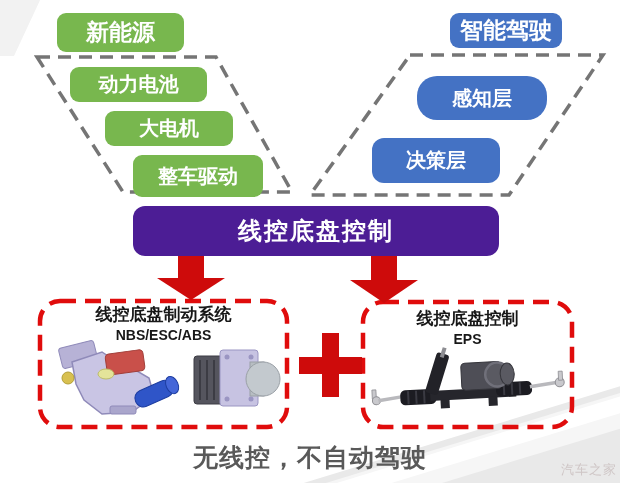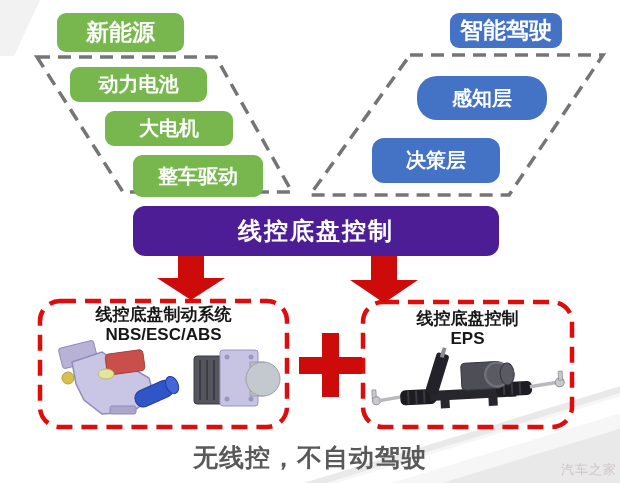--- a/index.html
+++ b/index.html
@@ -39,21 +39,21 @@
   .center-box{
     position:absolute;left:133px;top:206px;width:366px;height:50px;z-index:2;
     background:#4c1d95;border-radius:12px;display:flex;align-items:center;justify-content:center;
     color:#fff;font-weight:bold;font-size:24px;letter-spacing:2px;
   }
 
   .dashbox-titles{position:absolute;z-index:2;text-align:center;color:#171717;font-weight:bold;}
   .titles-left{left:40px;top:305px;width:247px;}
   .titles-right{left:363px;top:309px;width:209px;}
   .dashbox-title{font-size:17px;line-height:20px;}
-  .dashbox-subtitle{font-size:17px;line-height:20px;}
+  .dashbox-subtitle{font-size:14px;line-height:20px;}
 
   .illus{position:absolute;z-index:2;}
   .illus-brake{left:52px;top:336px;}
   .illus-steer{left:370px;top:345px;}
 
   .slogan{
     position:absolute;left:0;top:441px;width:620px;z-index:2;text-align:center;
     font-size:25px;font-weight:bold;color:#595959;letter-spacing:1px;
   }
   .watermark{

